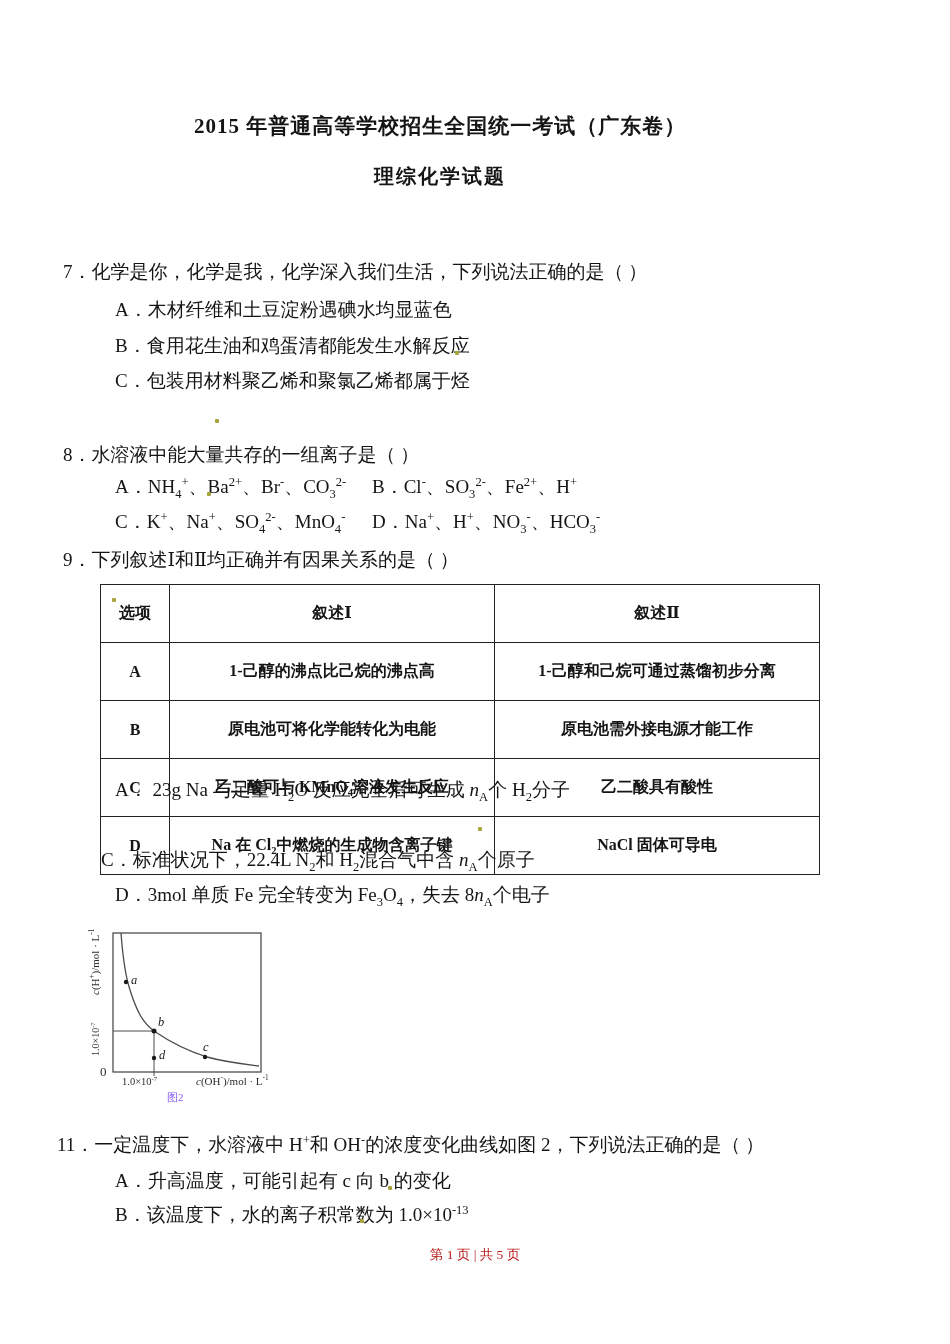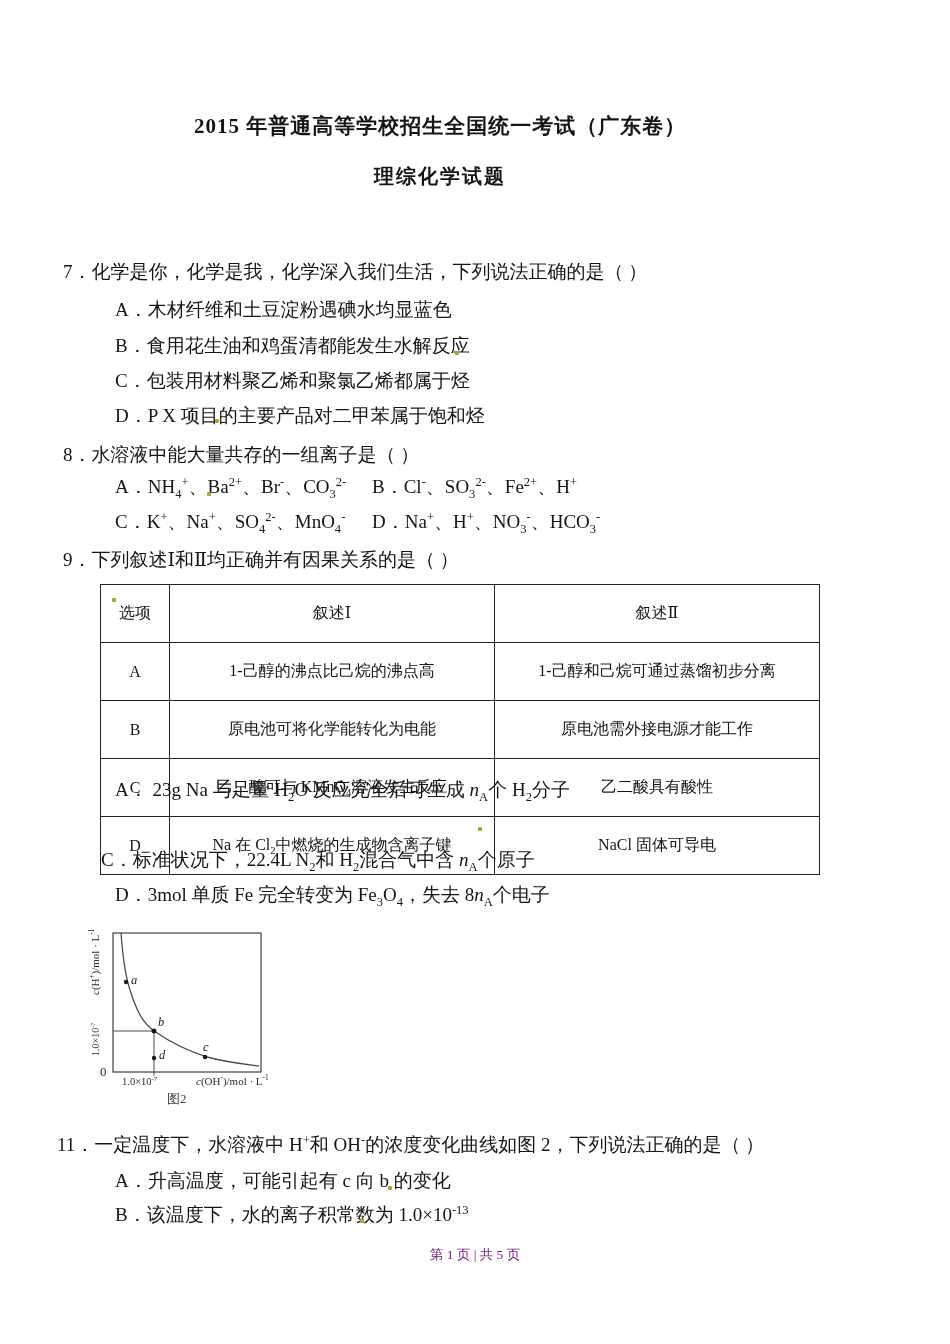--- a/index.html
+++ b/index.html
@@ -6,45 +6,44 @@
   .page{position:relative;width:930px;height:1344px;background:#ffffff;overflow:hidden;
         font-family:"Liberation Serif","DejaVu Serif",serif;color:#151515;}
   .titles{position:absolute;left:60px;width:760px;text-align:center;}
   .title1{top:112px;font-size:21px;font-weight:bold;letter-spacing:1px;}
   .title2{top:163px;font-size:20px;font-weight:bold;letter-spacing:2px;}
   .line{position:absolute;white-space:nowrap;font-size:19px;line-height:20px;}
   sup{font-size:66%;line-height:0;}
   sub{font-size:66%;line-height:0;}
   .q9-table{position:absolute;left:100px;top:584px;border-collapse:collapse;table-layout:fixed;
             text-align:center;font-size:16px;}
-  .q9-table th,.q9-table td{border:1.4px solid #222;font-weight:normal;padding:18px;white-space:nowrap;overflow:hidden;}
+  .q9-table th,.q9-table td{border:1.4px solid #222;font-weight:bold;padding:18px;white-space:nowrap;overflow:hidden;}
   .q9-table tr.hdr{height:34px;}
   .q9-table tr.row{height:30px;}
   .chart-label{position:absolute;white-space:nowrap;font-size:11px;color:#2c2c2c;}
   .rot{transform:rotate(-90deg);transform-origin:0 0;}
   .pt-label{position:absolute;font-size:12.5px;font-style:italic;color:#1a1a1a;}
-  .caption{position:absolute;font-size:13px;color:#404040;text-align:right;}
+  .caption{position:absolute;font-size:11px;color:#8b5cf6;text-align:right;}
   .footer{position:absolute;left:0;width:950px;top:1246px;text-align:center;
-          font-size:13.5px;color:#701a75;font-family:"Liberation Serif","DejaVu Serif",serif;}
+          font-size:13.5px;color:#b91c1c;font-family:"Liberation Serif","DejaVu Serif",serif;}
   .dot{position:absolute;width:4px;height:4px;background:#a8a33c;border-radius:1px;}
   svg{position:absolute;}
 </style>
 </head>
 <body>
 
 <div class="page">
 
   <div class="titles title1">2015 年普通高等学校招生全国统一考试（广东卷）</div>
   <div class="titles title2">理综化学试题</div>
 
   <div class="line" style="left:63px;top:262px">7．化学是你，化学是我，化学深入我们生活，下列说法正确的是（  ）</div>
   <div class="line" style="left:115px;top:300px">A．木材纤维和土豆淀粉遇碘水均显蓝色</div>
   <div class="line" style="left:115px;top:336px">B．食用花生油和鸡蛋清都能发生水解反应</div>
   <div class="line" style="left:115px;top:371px">C．包装用材料聚乙烯和聚氯乙烯都属于烃</div>
-  <div class="line" style="left:115px;top:406px">D．P X 项目的主要产品对二甲苯属于饱和烃</div>
 
   <div class="line" style="left:63px;top:445px">8．水溶液中能大量共存的一组离子是（  ）</div>
   <div class="line" style="left:115px;top:477px">A．NH<sub>4</sub><sup>+</sup>、Ba<sup>2+</sup>、Br<sup>-</sup>、CO<sub>3</sub><sup>2-</sup></div>
   <div class="line" style="left:372px;top:477px">B．Cl<sup>-</sup>、SO<sub>3</sub><sup>2-</sup>、Fe<sup>2+</sup>、H<sup>+</sup></div>
   <div class="line" style="left:115px;top:512px">C．K<sup>+</sup>、Na<sup>+</sup>、SO<sub>4</sub><sup>2-</sup>、MnO<sub>4</sub><sup>-</sup></div>
   <div class="line" style="left:372px;top:512px">D．Na<sup>+</sup>、H<sup>+</sup>、NO<sub>3</sub><sup>-</sup>、HCO<sub>3</sub><sup>-</sup></div>
 
   <div class="line" style="left:63px;top:550px">9．下列叙述Ⅰ和Ⅱ均正确并有因果关系的是（  ）</div>
   <table class="q9-table">
     <colgroup>

